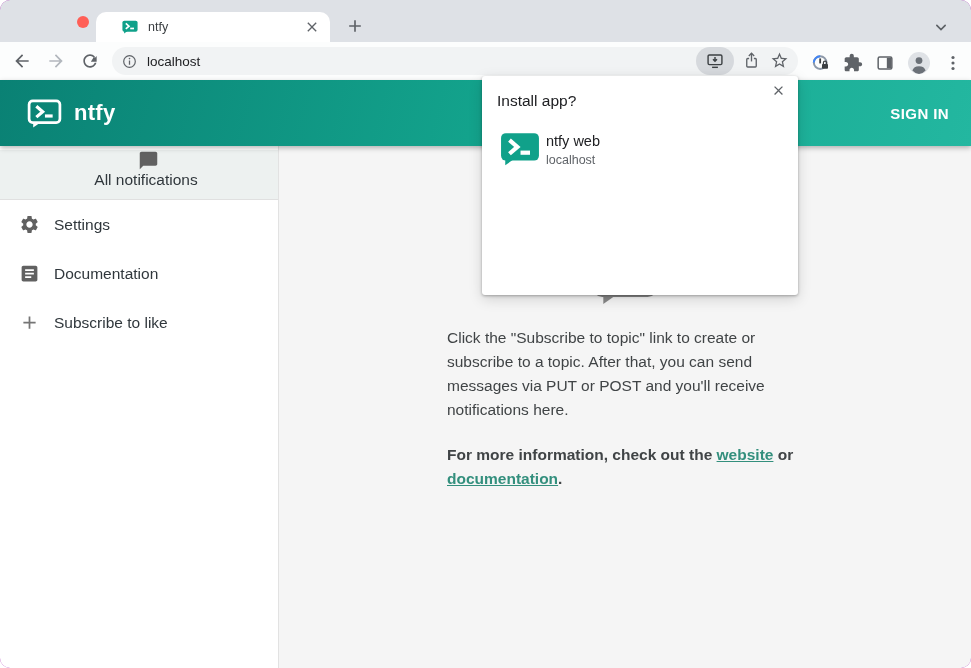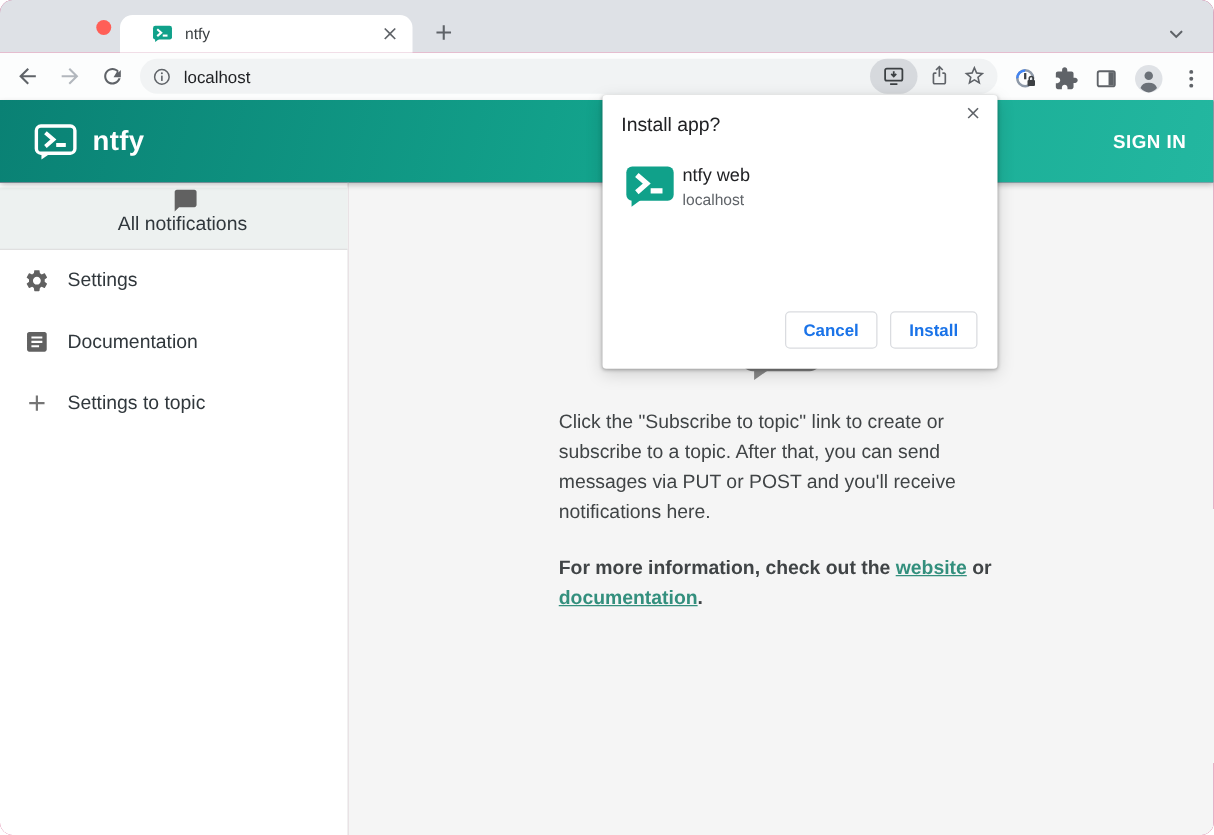--- a/index.html
+++ b/index.html
@@ -1,16 +1,16 @@
 <!DOCTYPE html>
 <html><head>
 <meta charset="utf-8">
 <style>
   html,body{margin:0;padding:0;background:#ffffff;font-family:"Liberation Sans",sans-serif;}
-  .window{position:relative;width:971px;height:668px;border-radius:10px;overflow:hidden;background:#be185d;}
+  .window{position:relative;width:971px;height:668px;border-radius:10px;overflow:hidden;background:#a21caf;}
 
   
   .tabstrip{position:absolute;left:0;top:0;width:971px;height:42px;background:#dee1e6;}
   .traffic{position:absolute;top:16px;width:12px;height:12px;border-radius:50%;}
   .t-red{left:77px;background:#ff5f57;}
   .t-yellow{left:108px;background:#febc2e;}
   .t-green{left:139px;background:#28c840;}
   .tab{position:absolute;left:96px;top:12px;width:234px;height:30px;background:#ffffff;border-radius:10px 10px 0 0;display:flex;align-items:center;}
   .tab .favicon{margin-left:26px;width:16px;height:16px;flex:0 0 auto;}
   .tab .tab-title{margin-left:10px;font-size:12.5px;color:#3c4043;flex:1;}
@@ -237,21 +237,21 @@
             </svg>
         </span>
         <span class="s-label">Documentation</span>
       </div>
       <div class="side-item">
         <span class="s-icon">
           <svg viewBox="0 0 24 24" width="21" height="21">
               <path d="M11 5h2v6h6v2h-6v6h-2v-6H5v-2h6z" fill="#757575"></path>
             </svg>
         </span>
-        <span class="s-label">Settings to topic</span>
+        <span class="s-label">Subscribe to like</span>
       </div>
     </div>
 
     <div class="main">
       <span class="big-logo">
         <svg viewBox="0 0 76 64" width="66" height="56">
           <rect x="4" y="4" width="68" height="48" rx="8" fill="none" stroke="currentColor" stroke-width="6"></rect>
           <path d="M13 52 L13 63 L29 52 Z" fill="currentColor"></path>
           <path d="M20 16 L34 28 L20 40" fill="none" stroke="currentColor" stroke-width="7"></path>
           <rect x="39" y="34" width="17" height="7" fill="currentColor"></rect>
@@ -276,19 +276,15 @@
           <path d="M10 50 L10 63 L28 50 Z" fill="#10a18a"></path>
           <path d="M18 15 L33 28 L18 41" fill="none" stroke="#fff" stroke-width="8"></path>
           <rect x="39" y="35" width="18" height="8" fill="#fff"></rect>
         </svg>
       </span>
       <div class="dlg-meta">
         <div class="dlg-appname">ntfy web</div>
         <div class="dlg-origin">localhost</div>
       </div>
     </div>
-    <div class="dlg-actions">
-      <button class="dlg-btn">Cancel</button>
-      <button class="dlg-btn">Install</button>
-    </div>
   </div>
 
 </div>
 
 </body></html>

